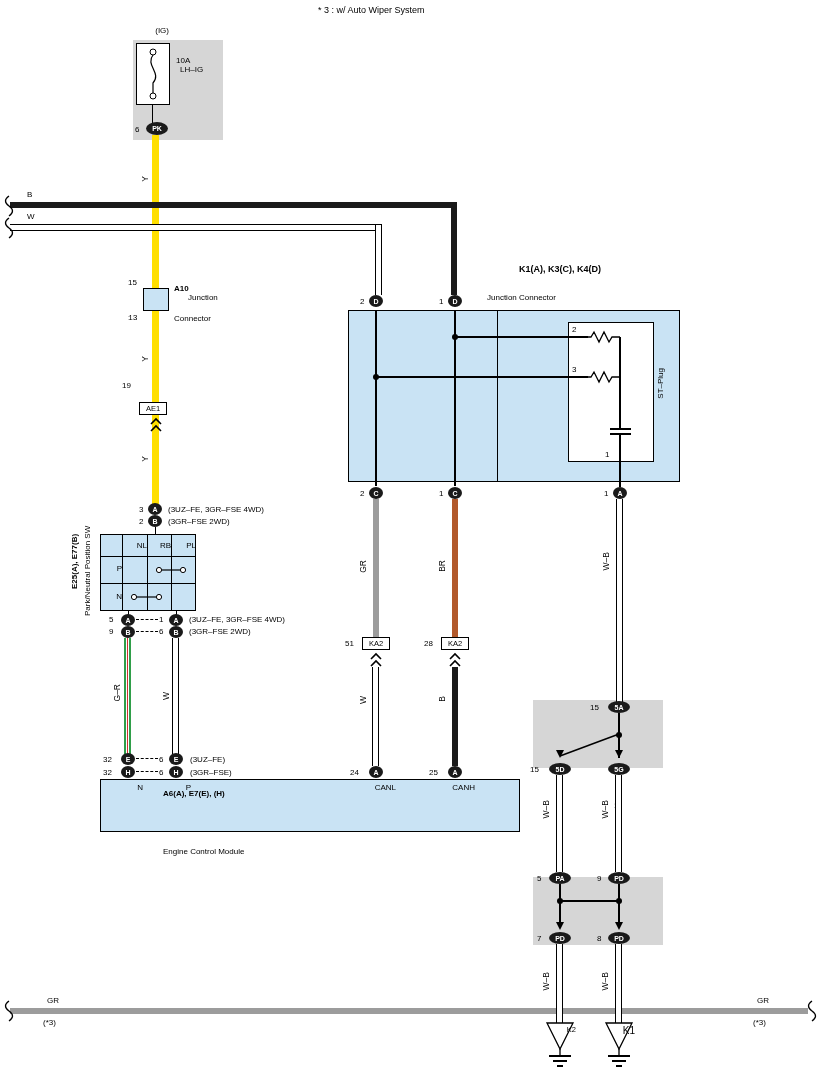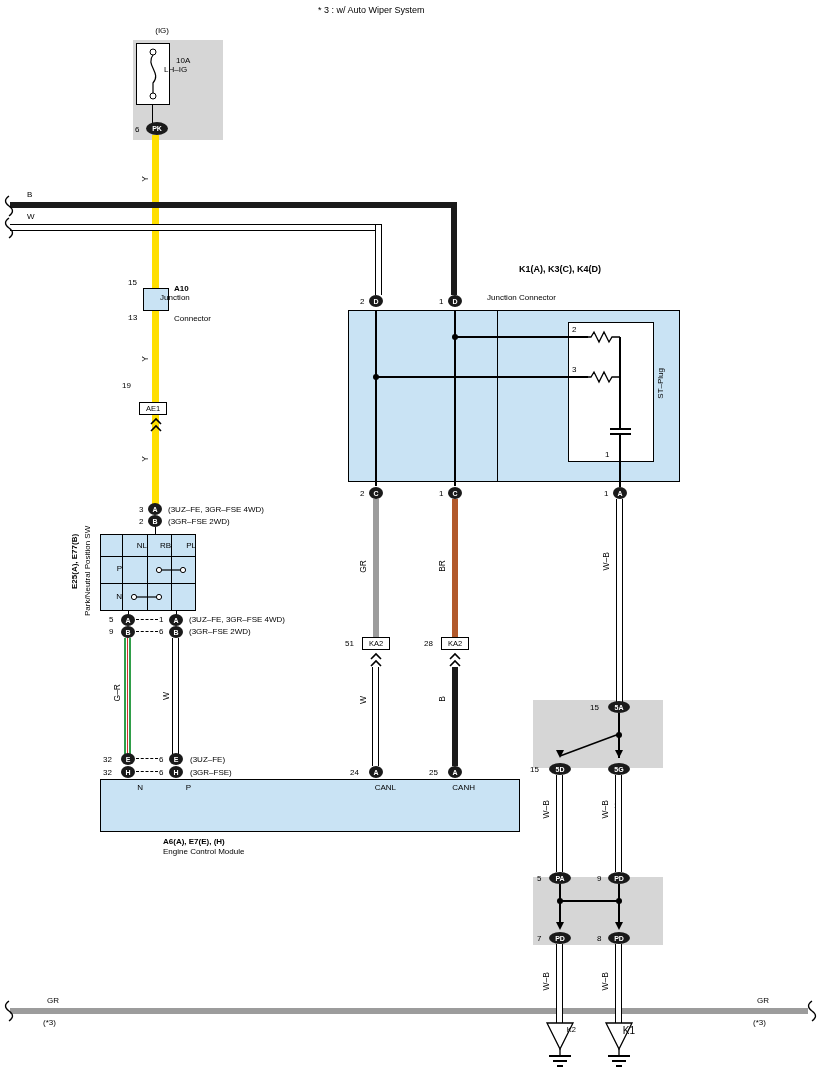--- a/index.html
+++ b/index.html
@@ -57,34 +57,34 @@
 
   <div class="a t8 ctr" style="left:135px;top:26px;width:34px;">(IG)</div>
   <div class="a whitebox" style="left:136px;top:43px;width:34px;height:62px;">
     <svg width="32" height="60">
         <circle cx="16" cy="8" r="3" fill="#fff" stroke="#000"></circle>
         <path d="M16,11 C8,21 25,29 16,39 L16,49" fill="none" stroke="#000" stroke-width="1.2"></path>
         <circle cx="16" cy="52" r="3" fill="#fff" stroke="#000"></circle>
       </svg>
   </div>
   <div class="a t8" style="left:176px;top:56px;">10A</div>
-  <div class="a t8" style="left:164px;top:65px;">LH–IG</div>
+  <div class="a t8" style="left:180px;top:65px;">LH–IG</div>
   <div class="a line" style="left:152px;top:105px;width:1px;height:18px;"></div>
   <div class="a t8" style="left:135px;top:125px;">6</div>
   <div class="oval w2" style="left:146px;top:122px;height:13px;">PK</div>
 
   <div class="a vtext" style="left:140px;top:176px;">Y</div>
   <div class="a vtext" style="left:140px;top:356px;">Y</div>
   <div class="a vtext" style="left:140px;top:456px;">Y</div>
 
   <div class="a bluebox" style="left:143px;top:288px;width:26px;height:23px;"></div>
   <div class="a t8" style="left:128px;top:278px;">15</div>
   <div class="a t8" style="left:128px;top:313px;font-family:Liberation Mono, monospace;">13</div>
   <div class="a t8 bold" style="left:174px;top:284px;">A10</div>
-  <div class="a t8" style="left:160px;top:293px;">Junction</div>
+  <div class="a t8" style="left:188px;top:293px;">Junction</div>
   <div class="a t8" style="left:174px;top:302px;margin-top:12px;">Connector</div>
 
   <div class="a t8" style="left:122px;top:381px;">19</div>
   <div class="cbox" style="left:139px;top:402px;width:28px;height:13px;">AE1</div>
   <svg class="a" style="left:149px;top:417px;" width="14" height="16">
       <path d="M2,7 L7,2 L12,7" fill="none" stroke="#000" stroke-width="1.6"></path>
       <path d="M2,14 L7,9 L12,14" fill="none" stroke="#000" stroke-width="1.6"></path>
     </svg>
 
   <div class="a t8" style="left:139px;top:505px;">3</div>
@@ -152,21 +152,21 @@
   <div class="a t8" style="left:350px;top:768px;">24</div>
   <div class="oval" style="left:369px;top:766px;">A</div>
   <div class="a t8" style="left:429px;top:768px;">25</div>
   <div class="oval" style="left:448px;top:766px;">A</div>
 
   <div class="a bluebox" style="left:100px;top:779px;width:420px;height:53px;"></div>
   <div class="a t8 ctr" style="left:113px;top:783px;width:30px;">N</div>
   <div class="a t8 ctr" style="left:161px;top:783px;width:30px;">P</div>
   <div class="a t8 ctr" style="left:356px;top:783px;width:40px;">CANL</div>
   <div class="a t8 ctr" style="left:435px;top:783px;width:40px;">CANH</div>
-  <div class="a t8 bold" style="left:163px;top:837px;text-align:center;">A6(A), E7(E), (H)</div>
+  <div class="a t8 bold" style="left:163px;top:789px;text-align:center;">A6(A), E7(E), (H)</div>
   <div class="a t8" style="left:163px;top:847px;">Engine Control Module</div>
 
   <div class="a t9 bold" style="left:487px;top:264px;margin-left:32px;">K1(A), K3(C), K4(D)</div>
   <div class="a t8" style="left:487px;top:293px;">Junction Connector</div>
   <div class="a bluebox" style="left:348px;top:310px;width:332px;height:172px;"></div>
   <div class="a whitebox" style="left:568px;top:322px;width:86px;height:140px;"></div>
   <div class="a line" style="left:375px;top:310px;width:1.5px;height:176px;"></div>
   <div class="a line" style="left:454px;top:310px;width:1.5px;height:176px;"></div>
   <div class="a line" style="left:497px;top:310px;width:1px;height:171px;"></div>
   <div class="a line" style="left:455px;top:336px;width:133px;height:1.5px;"></div>

